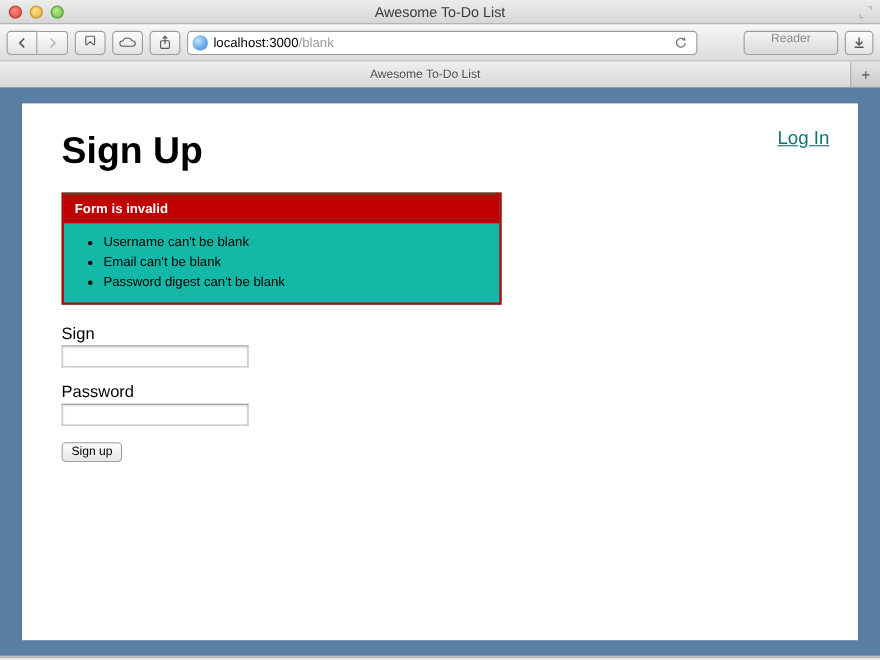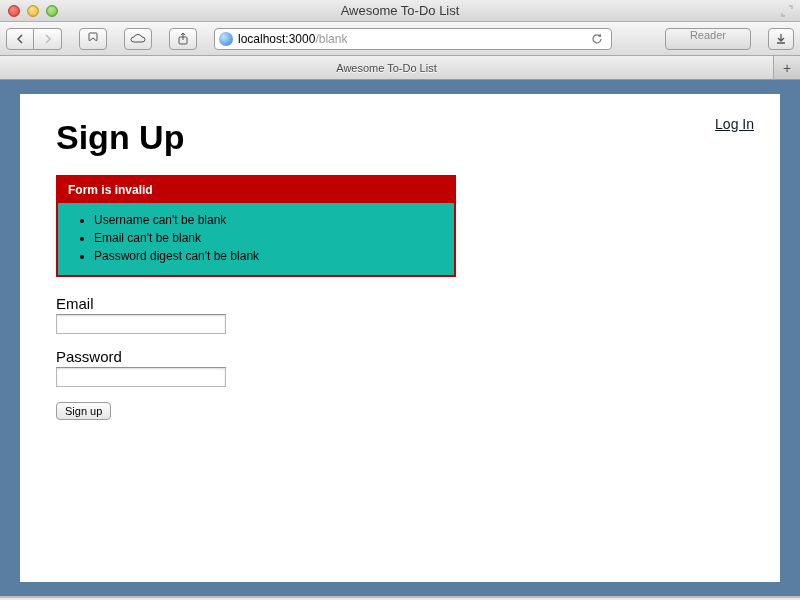--- a/index.html
+++ b/index.html
@@ -46,21 +46,21 @@
 }
 
 
 .toolbar {
   height: 34px;
   background: linear-gradient(#f7f7f7, #dcdcdc);
   border-bottom: 1px solid #a9a9a9;
   display: flex;
   align-items: center;
   padding: 0 6px;
-  gap: 17px;
+  gap: 6px;
 }
 .btn-group {
   display: flex;
 }
 .tb-btn {
   height: 22px;
   min-width: 28px;
   background: linear-gradient(#fdfdfd, #e3e3e3);
   border: 1px solid #9c9c9c;
   display: flex;
@@ -149,23 +149,23 @@
   background: #fff;
   height: 100%;
   padding: 24px 36px;
   position: relative;
   font-family: Verdana, Arial, sans-serif;
 }
 .login-link {
   position: absolute;
   top: 22px;
   right: 26px;
-  color: #0f172a;
+  color: #0f766e;
   text-decoration: underline;
-  font-size: 14px;
+  font-size: 17px;
 }
 h1.signup {
   font-family: Arial, sans-serif;
   font-weight: 800;
   font-size: 34px;
   color: #000;
   margin-bottom: 18px;
 }
 .error-box {
   width: 400px;
@@ -304,21 +304,21 @@
       <div class="error-body">
         <ul>
           <li>Username can't be blank</li>
           <li>Email can't be blank</li>
           <li>Password digest can't be blank</li>
         </ul>
       </div>
     </div>
 
     <div class="field">
-      <label>Email</label>
+      <label>Sign</label>
       <input type="text" value="" style="">
     </div>
     <div class="field">
       <label>Password</label>
       <input type="password" value="" style="">
     </div>
 
     <button class="submit-btn">Sign up</button>
   </div>
 </div>

